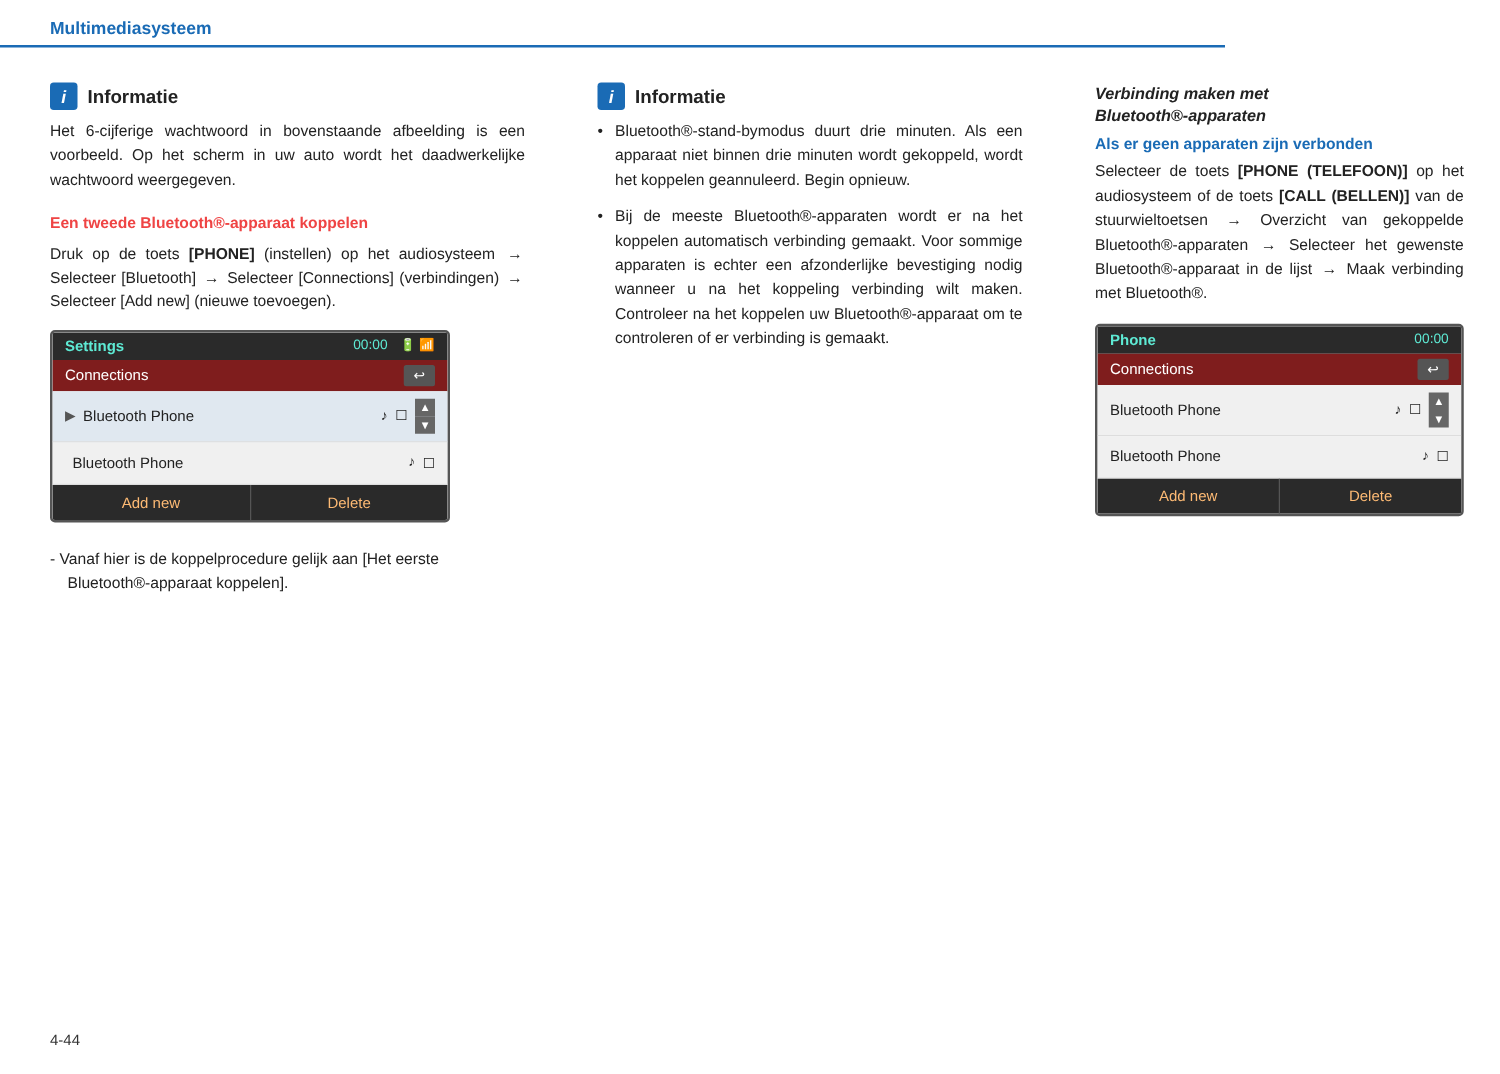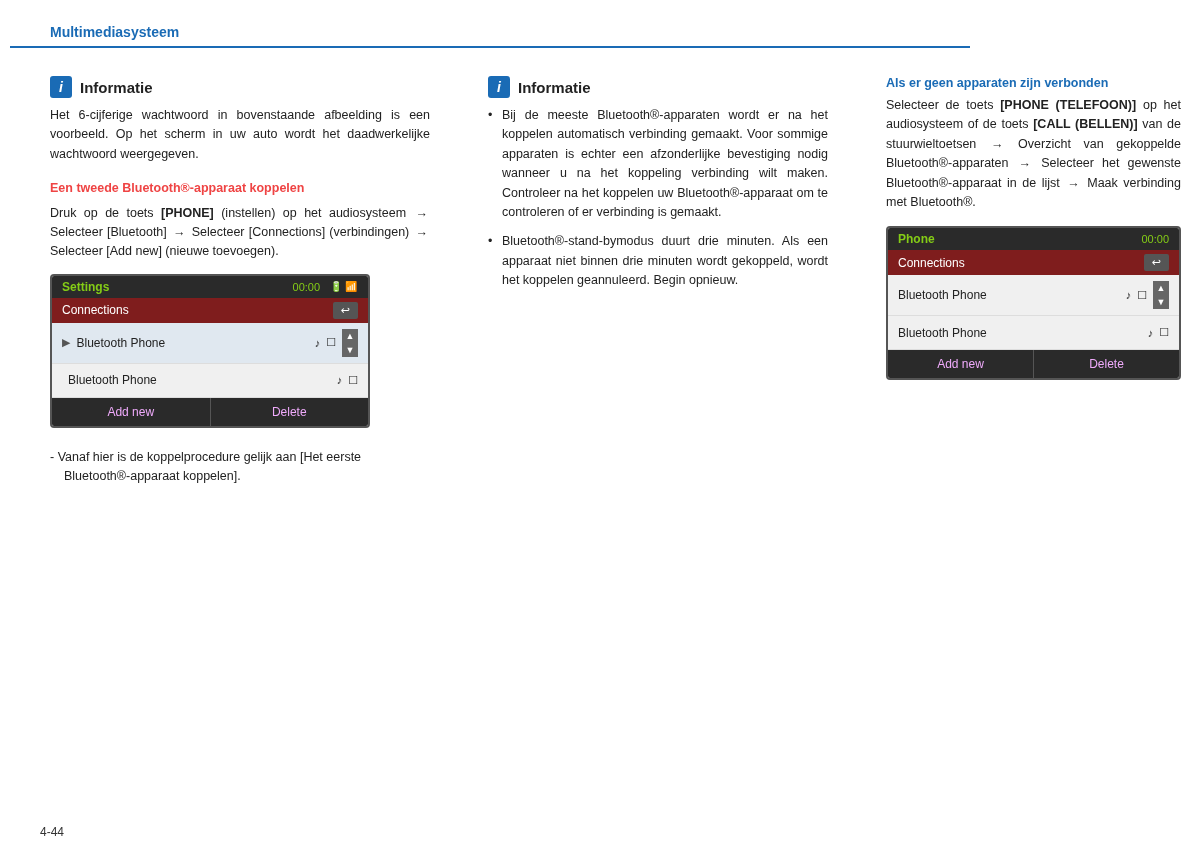--- a/index.html
+++ b/index.html
@@ -8,21 +8,21 @@
       background: #fff;
       width: 1200px;
       height: 859px;
       overflow: hidden;
       font-size: 13px;
       color: #222;
     }
     .page {
       width: 980px;
       height: 859px;
-      padding: 10px;
+      padding: 0;
       position: relative;
     }
     
     .header {
       padding: 14px 40px 0 40px;
       border-bottom: 2px solid #1a6bb5;
       margin-bottom: 0;
     }
     .header-title {
       color: #1a6bb5;
@@ -123,23 +123,23 @@
     
     .device-screen {
       border: 2px solid #555;
       border-radius: 4px;
       overflow: hidden;
       margin: 12px 0;
       width: 320px;
     }
     .screen-header {
       background: #2a2a2a;
-      color: #84cc16;
-      display: flex;
-      align-items: center;
+      color: #5eead4;
+      display: flex;
+      align-items: flex-start;
       padding: 4px 10px;
       font-size: 12px;
       gap: 10px;
     }
     .screen-header-title {
       flex: 1;
       font-weight: bold;
     }
     .screen-header-time {
       font-size: 11px;
@@ -211,21 +211,21 @@
       justify-content: center;
       font-size: 9px;
       cursor: pointer;
     }
     .screen-footer {
       background: #2a2a2a;
       display: flex;
     }
     .screen-footer-btn {
       flex: 1;
-      color: #f0abfc;
+      color: #fdba74;
       text-align: center;
       padding: 7px 0;
       font-size: 12px;
       border-right: 1px solid #555;
       cursor: pointer;
     }
     .screen-footer-btn:last-child {
       border-right: none;
     }
     
@@ -360,31 +360,35 @@
     <div class="col-middle">
 
       <div class="info-box">
         <div class="info-header">
           <div class="info-icon">
             <span>i</span>
           </div>
           <span class="info-title">Informatie</span>
         </div>
         <ul class="bullet-list">
+          <li>Bluetooth®-stand-bymodus duurt drie minuten. Als een apparaat niet binnen drie minuten wordt gekoppeld, wordt het koppelen geannuleerd. Begin opnieuw.</li>
           <li>Bij de meeste Bluetooth®-apparaten wordt er na het koppelen automatisch verbinding gemaakt. Voor sommige apparaten is echter een afzonderlijke bevestiging nodig wanneer u na het koppeling verbinding wilt maken. Controleer na het koppelen uw Bluetooth®-apparaat om te controleren of er verbinding is gemaakt.</li>
-          <li>Bluetooth®-stand-bymodus duurt drie minuten. Als een apparaat niet binnen drie minuten wordt gekoppeld, wordt het koppelen geannuleerd. Begin opnieuw.</li>
         </ul>
       </div>
 
     </div>
 
     <div class="col-divider"></div>
 
     <div class="col-right">
 
+      <div class="right-heading">
+        <span>Verbinding maken met</span><br>
+        <span>Bluetooth®-apparaten</span>
+      </div>
 
       <div class="right-subheading">Als er geen apparaten zijn verbonden</div>
 
       <p class="right-text">Selecteer de toets <strong>[PHONE (TELEFOON)]</strong> op het audiosysteem of de toets <strong>[CALL (BELLEN)]</strong> van de stuurwieltoetsen <span class="arrow-symbol">→</span> Overzicht van gekoppelde Bluetooth®-apparaten <span class="arrow-symbol">→</span> Selecteer het gewenste Bluetooth®-apparaat in de lijst <span class="arrow-symbol">→</span> Maak verbinding met Bluetooth®.</p>
 
       <div class="device-screen" style="margin-top:14px; width:295px;">
         <div class="screen-header">
           <span class="screen-header-title">Phone</span>
           <span class="screen-header-time">00:00</span>
         </div>

